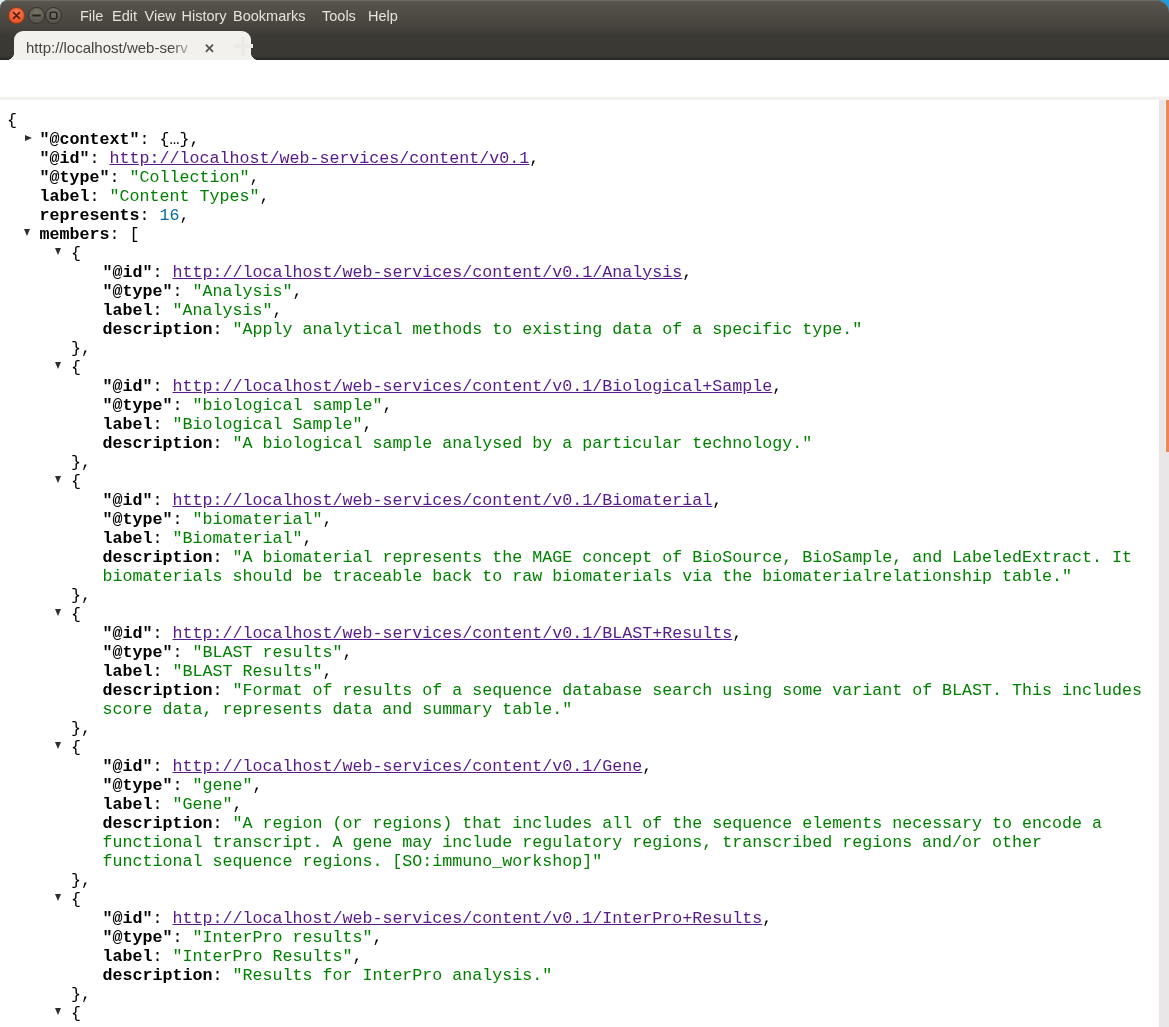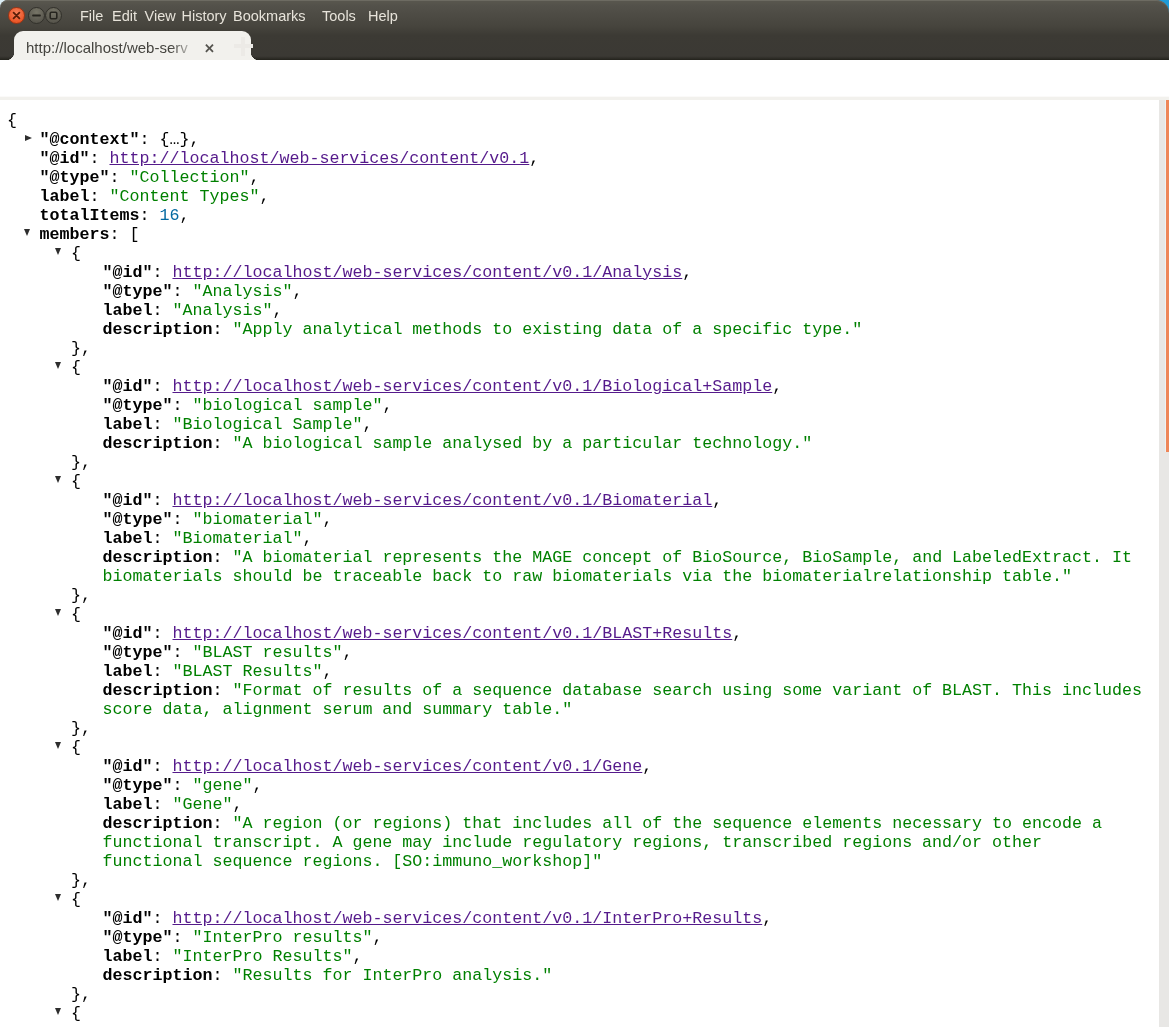--- a/index.html
+++ b/index.html
@@ -179,21 +179,21 @@
   <div class="tsep" style="left:870px"></div>
   <div class="tsep" style="left:1126px"></div>
 </div>
 <div class="content">
 <div class="json" style="padding-top:10.5px">
 <div class="j0">{</div>
 <div class="l1"><i class="tr"></i><b>"@context"</b>: {…},</div>
 <div class="l1"><b>"@id"</b>: <a>http://localhost/web-services/content/v0.1</a>,</div>
 <div class="l1"><b>"@type"</b>: <span class="s">"Collection"</span>,</div>
 <div class="l1"><b>label</b>: <span class="s">"Content Types"</span>,</div>
-<div class="l1"><b>totalItems</b>: <span class="n">16</span>,</div>
+<div class="l1"><b>represents</b>: <span class="n">16</span>,</div>
 <div class="l1"><i class="td p1"></i><b>members</b>: [</div>
 <div class="l2"><i class="td p2"></i>{</div>
 <div class="l3"><b>"@id"</b>: <a>http://localhost/web-services/content/v0.1/Analysis</a>,</div>
 <div class="l3"><b>"@type"</b>: <span class="s">"Analysis"</span>,</div>
 <div class="l3"><b>label</b>: <span class="s">"Analysis"</span>,</div>
 <div class="l3"><b>description</b>: <span class="s">"Apply analytical methods to existing data of a specific type."</span></div>
 <div class="l2">},</div>
 <div class="l2"><i class="td p2"></i>{</div>
 <div class="l3"><b>"@id"</b>: <a>http://localhost/web-services/content/v0.1/Biological+Sample</a>,</div>
 <div class="l3"><b>"@type"</b>: <span class="s">"biological sample"</span>,</div>
@@ -205,21 +205,21 @@
 <div class="l3"><b>"@type"</b>: <span class="s">"biomaterial"</span>,</div>
 <div class="l3"><b>label</b>: <span class="s">"Biomaterial"</span>,</div>
 <div class="l3"><b>description</b>: <span class="s">"A biomaterial represents the MAGE concept of BioSource, BioSample, and LabeledExtract. It</span></div>
 <div class="l3"><span class="s">biomaterials should be traceable back to raw biomaterials via the biomaterialrelationship table."</span></div>
 <div class="l2">},</div>
 <div class="l2"><i class="td p2"></i>{</div>
 <div class="l3"><b>"@id"</b>: <a>http://localhost/web-services/content/v0.1/BLAST+Results</a>,</div>
 <div class="l3"><b>"@type"</b>: <span class="s">"BLAST results"</span>,</div>
 <div class="l3"><b>label</b>: <span class="s">"BLAST Results"</span>,</div>
 <div class="l3"><b>description</b>: <span class="s">"Format of results of a sequence database search using some variant of BLAST. This includes</span></div>
-<div class="l3"><span class="s">score data, alignment serum and summary table."</span></div>
+<div class="l3"><span class="s">score data, represents data and summary table."</span></div>
 <div class="l2">},</div>
 <div class="l2"><i class="td p2"></i>{</div>
 <div class="l3"><b>"@id"</b>: <a>http://localhost/web-services/content/v0.1/Gene</a>,</div>
 <div class="l3"><b>"@type"</b>: <span class="s">"gene"</span>,</div>
 <div class="l3"><b>label</b>: <span class="s">"Gene"</span>,</div>
 <div class="l3"><b>description</b>: <span class="s">"A region (or regions) that includes all of the sequence elements necessary to encode a</span></div>
 <div class="l3"><span class="s">functional transcript. A gene may include regulatory regions, transcribed regions and/or other</span></div>
 <div class="l3"><span class="s">functional sequence regions. [SO:immuno_workshop]"</span></div>
 <div class="l2">},</div>
 <div class="l2"><i class="td p2"></i>{</div>

